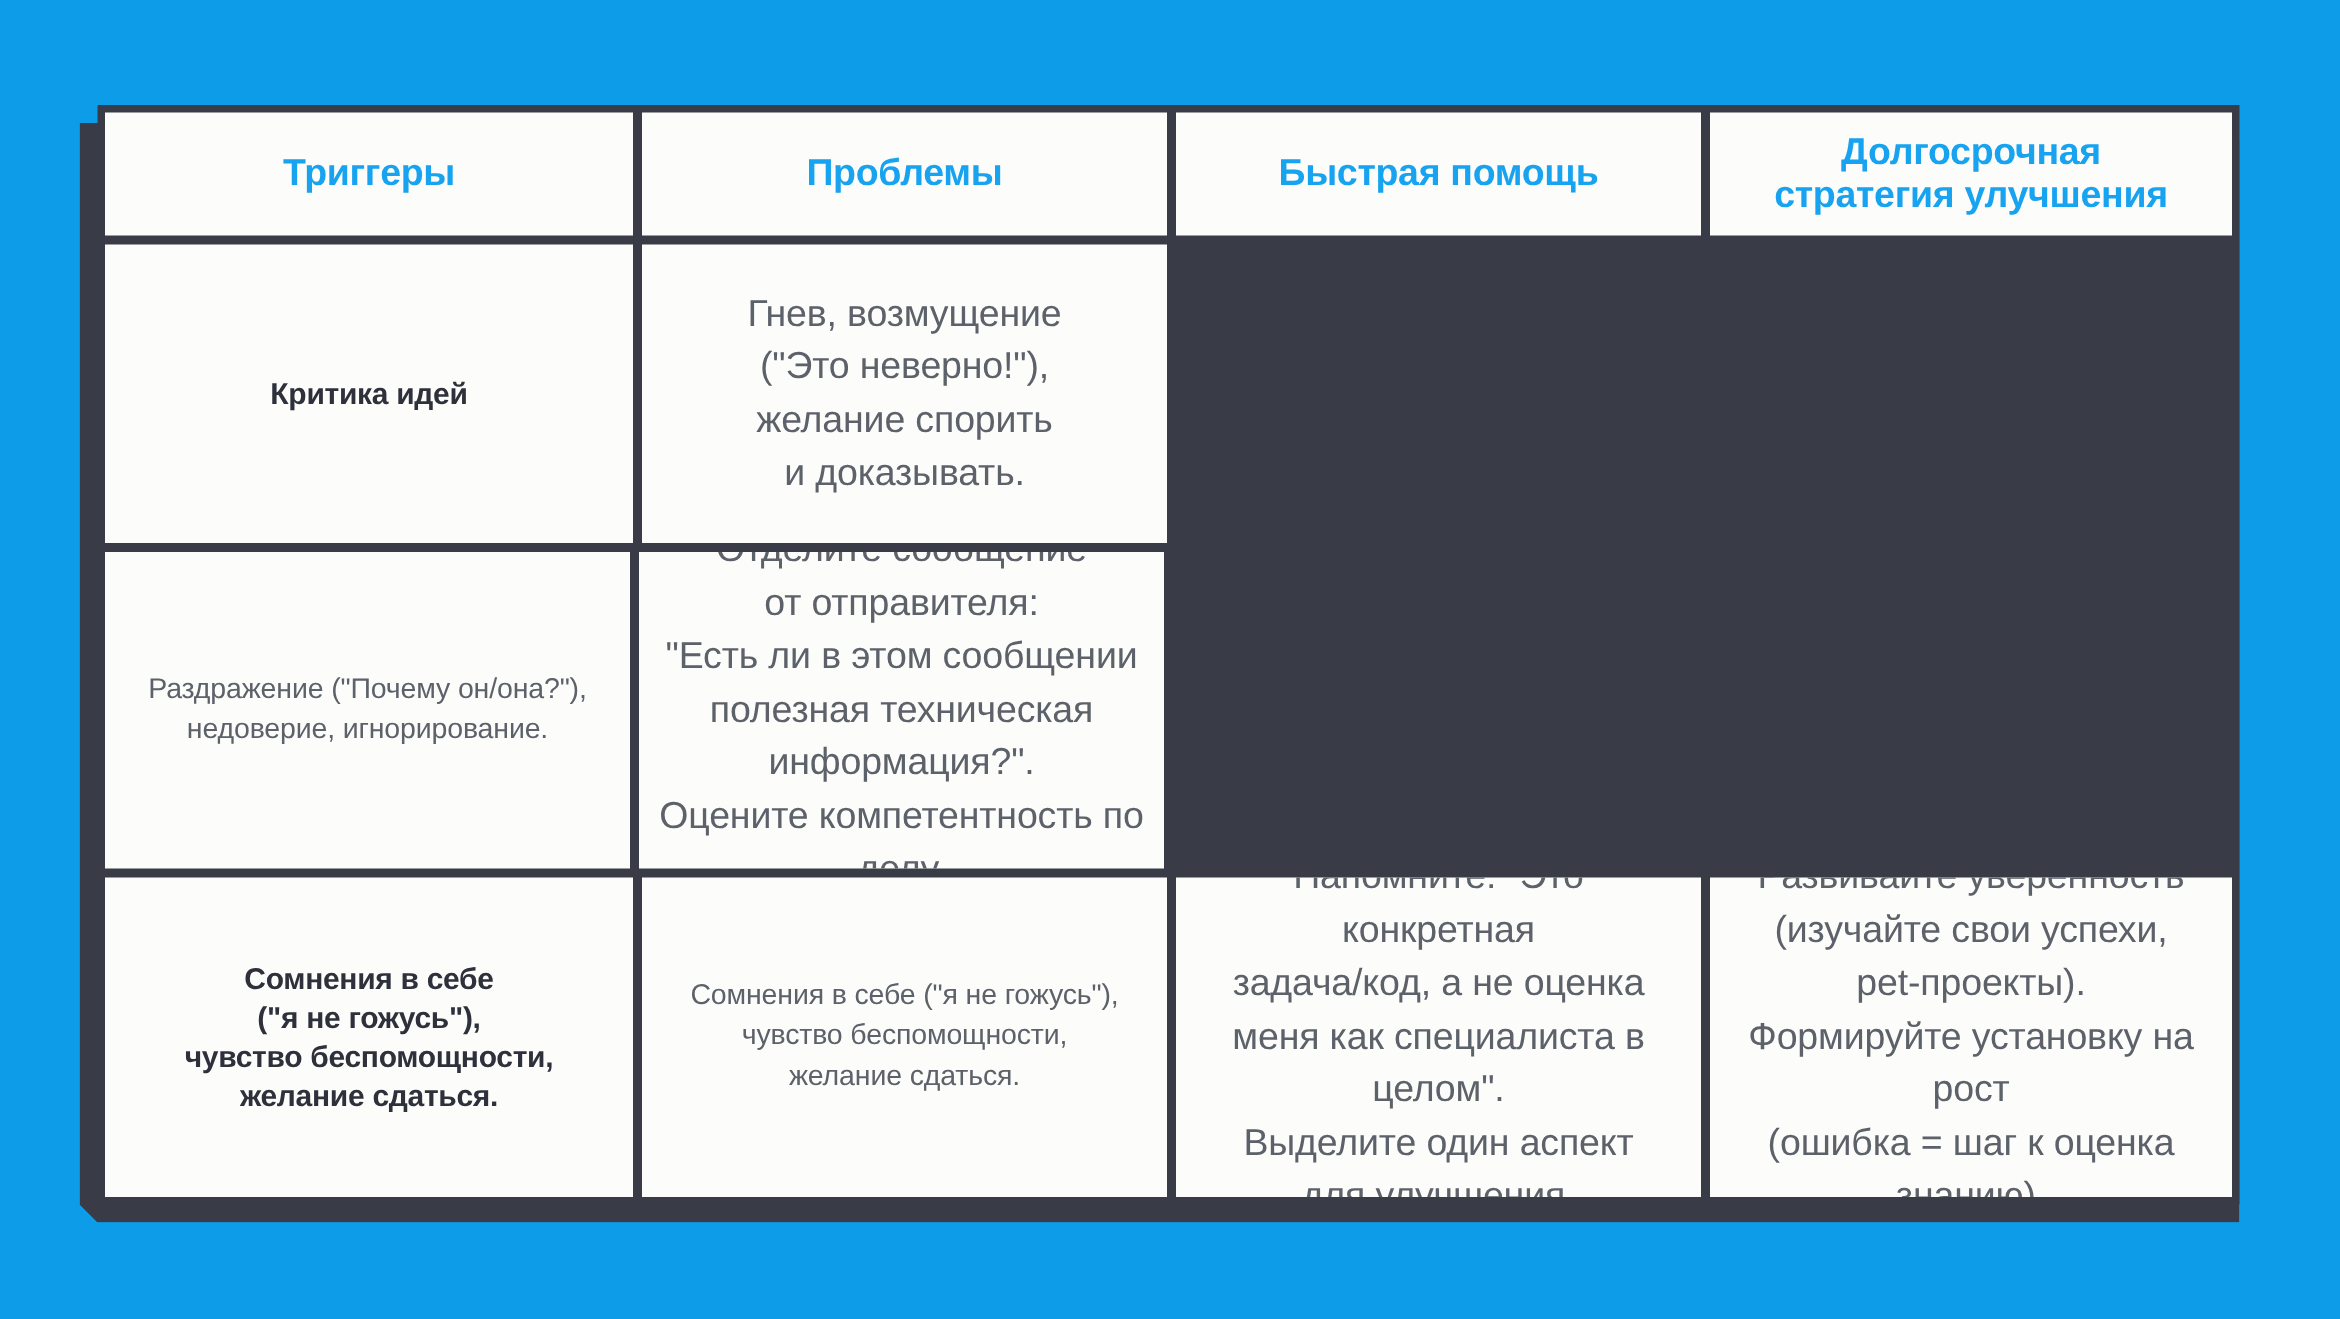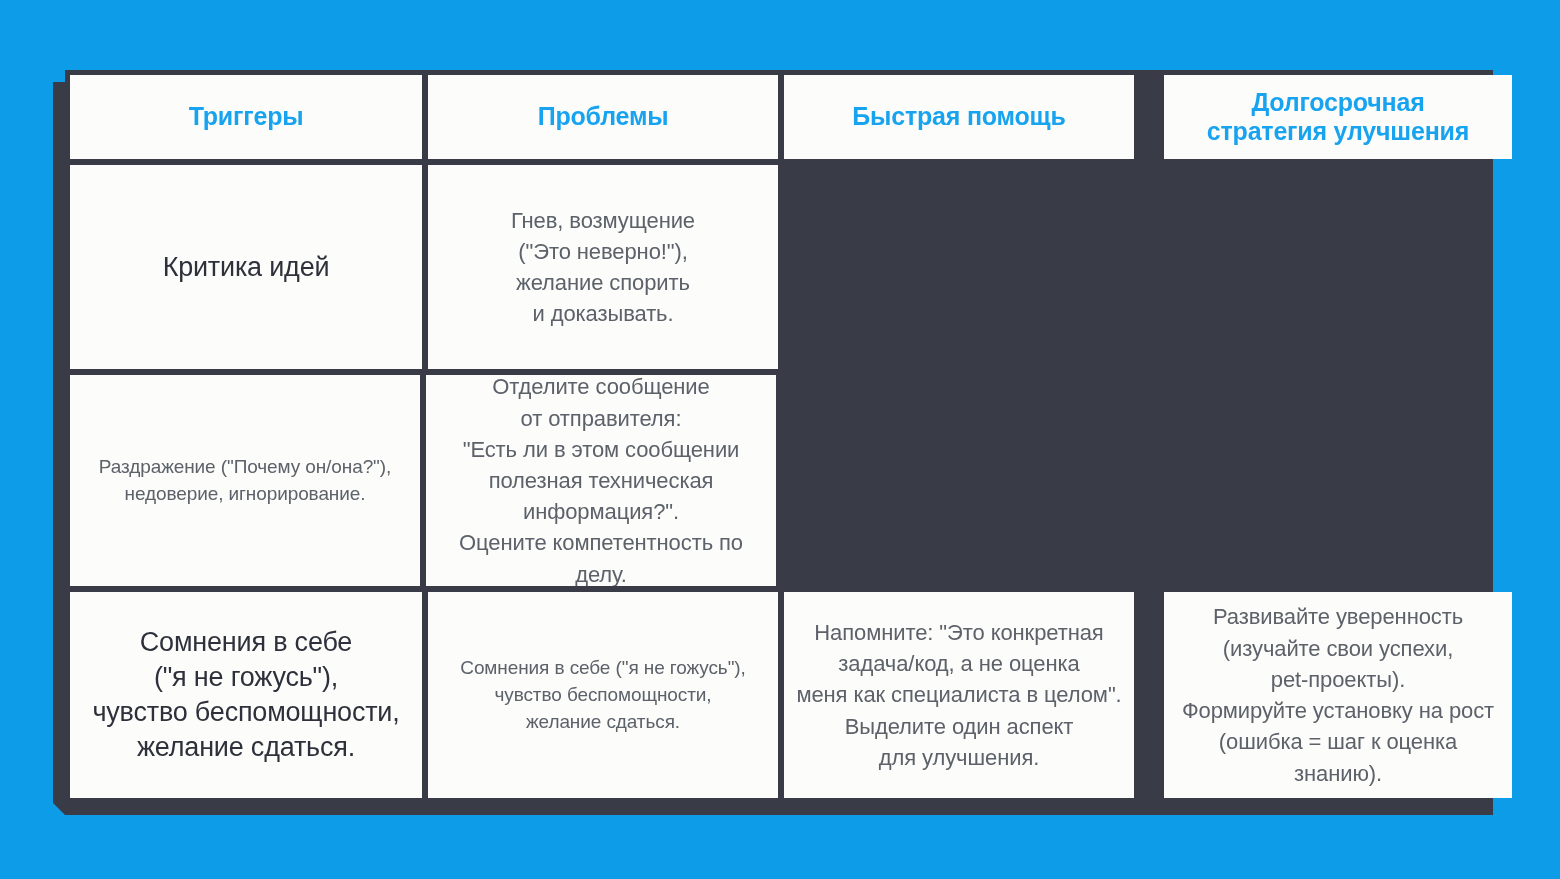--- a/index.html
+++ b/index.html
@@ -62,49 +62,49 @@
     text-align: center;
     box-sizing: border-box;
     padding: 6px 12px;
     overflow: hidden;
   }
 
   
   .col-1 { flex: 0 0 352px; }
   .col-2 { flex: 0 0 350px; }
   .col-3 { flex: 0 0 350px; }
-  .col-4 { flex: 0 0 348px; margin-left: 24px; }
+  .col-4 { flex: 0 0 348px; }
 
   
   .row-header { height: 87px; }
   .row-header .cell {
     color: #18A3F0;
     font-weight: bold;
     font-size: 25px;
     line-height: 1.18;
     letter-spacing: -0.2px;
   }
 
   
   .row-body { height: 211px; }
   .row-body-last { height: 213px; }
 
   .cell-trigger {
     color: #2E313B;
-    font-weight: normal;
-    font-size: 27px;
+    font-weight: bold;
+    font-size: 20px;
     line-height: 1.30;
     letter-spacing: -0.2px;
     text-align: center;
   }
 
   .cell-text {
     color: #5C616A;
     font-weight: normal;
-    font-size: 22px;
+    font-size: 25px;
     line-height: 1.42;
     letter-spacing: -0.1px;
   }
 
   .cell-text.tight { font-size: 19px; }
 
   .multiline { white-space: pre-line; }
 </style>
 </head>
 <body>

